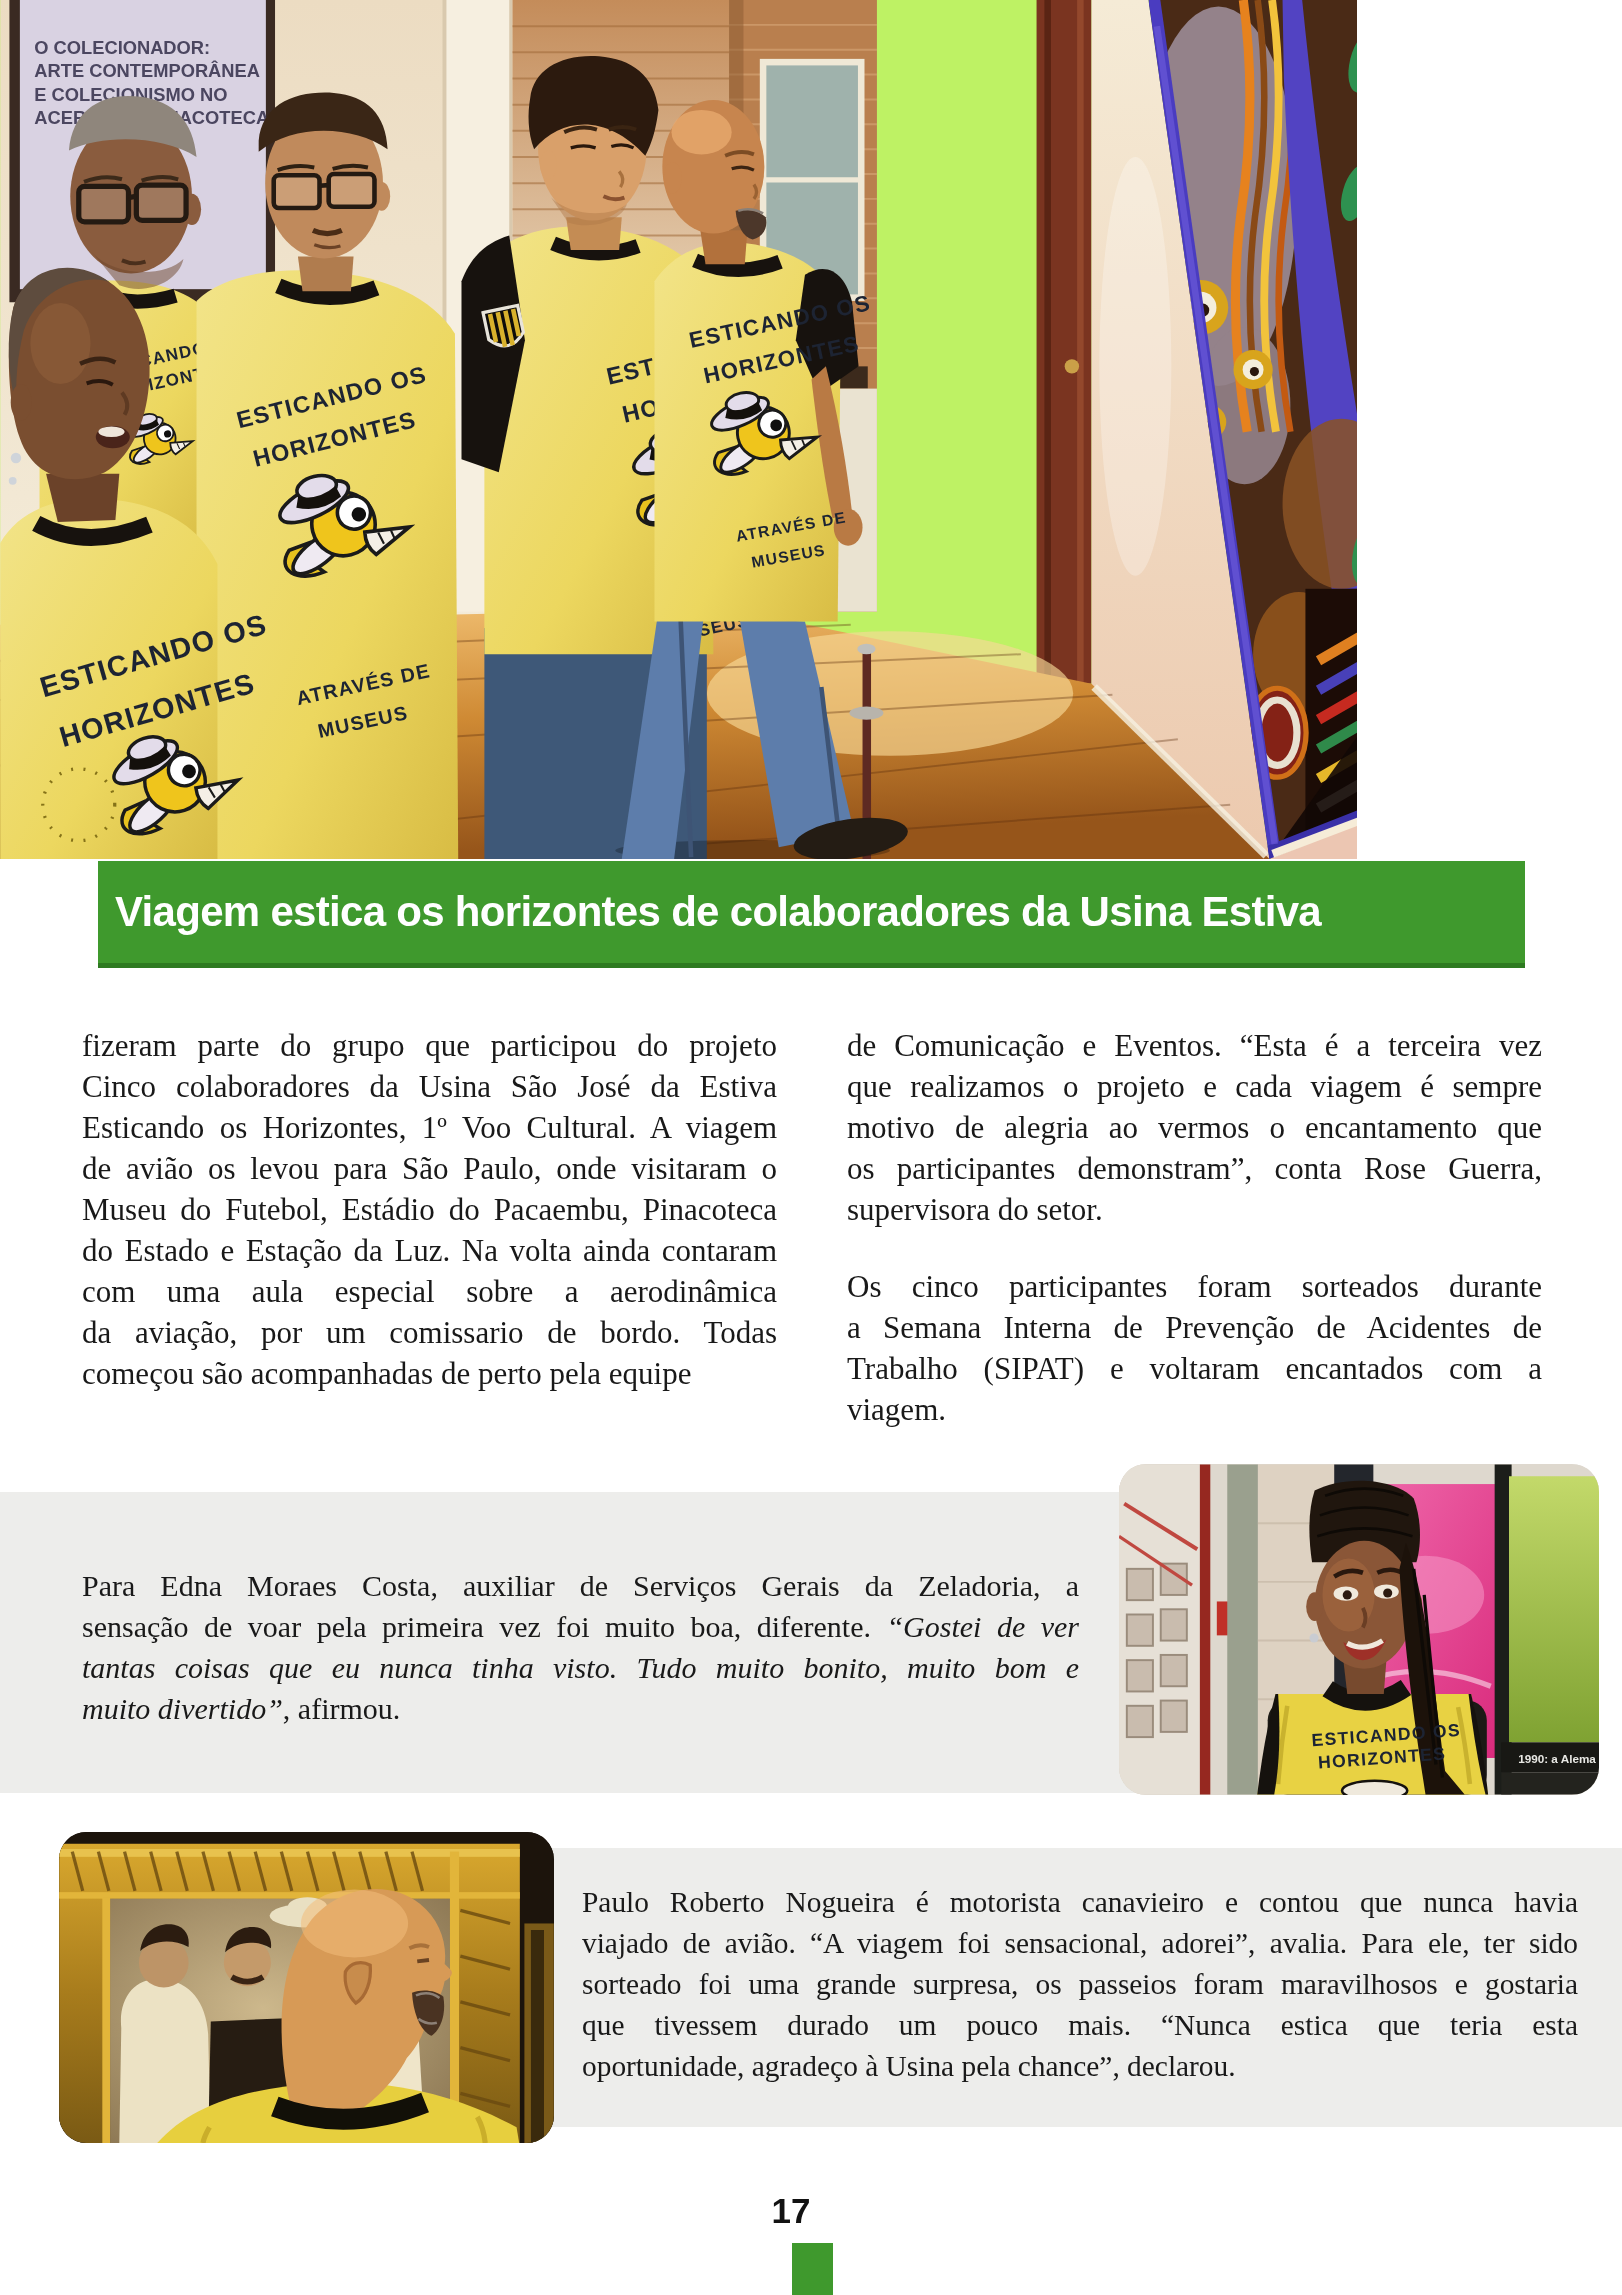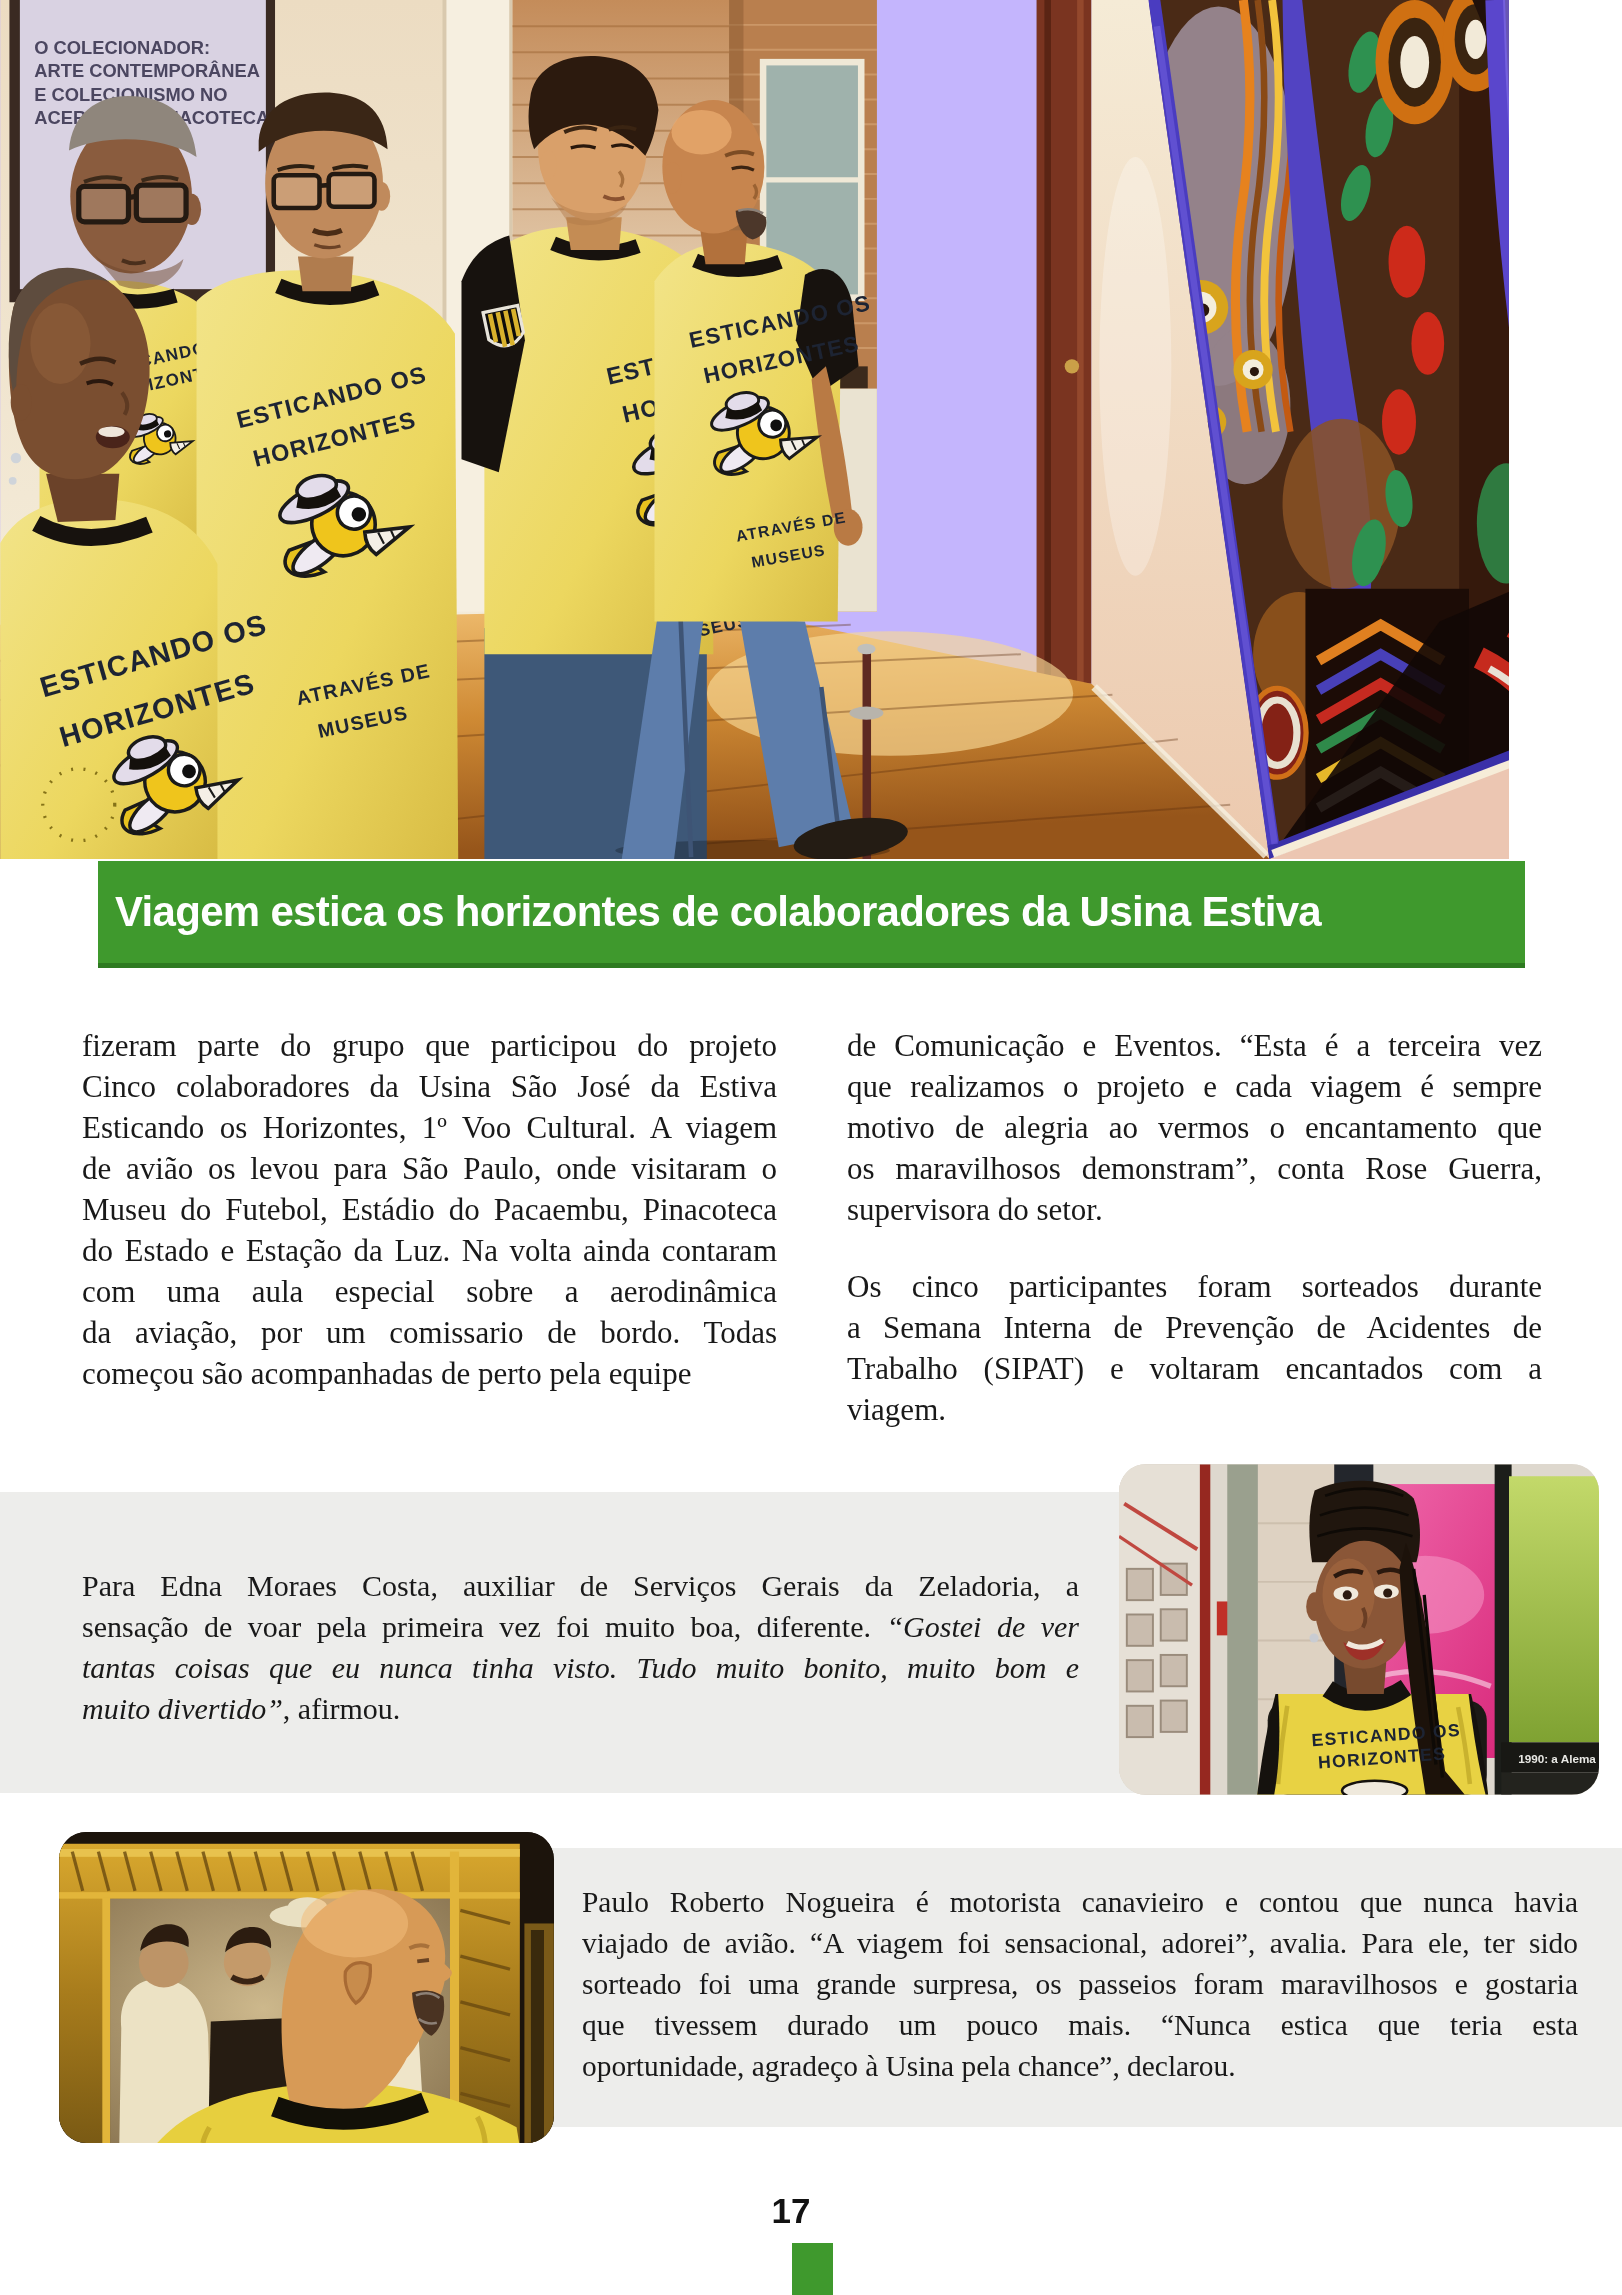--- a/index.html
+++ b/index.html
@@ -1,20 +1,20 @@
 <!DOCTYPE html>
 <html style="font-size:10.5px"><head>
 <meta charset="utf-8">
 <style>
   html,body{margin:0;padding:0;background:#ffffff;}
   .page{position:relative;width:1623px;height:2295px;background:#ffffff;overflow:hidden;
         font-family:"Liberation Serif",serif;color:#191919;}
   .abs{position:absolute;}
   
-  .photo-main{left:0;top:0;width:1509px;height:859px;overflow:hidden;background:#c4b5fd;}
+  .photo-main{left:0;top:0;width:1357px;height:859px;overflow:hidden;background:#bef264;}
   .photo-main svg{display:block;}
   
   .banner{left:98px;top:861px;width:1427px;height:107px;background:#3f992d;
           border-bottom:5.2px solid #2e7a21;box-sizing:border-box;display:flex;align-items:center;
           padding-left:17px;}
   .banner span{font-family:"Liberation Sans",sans-serif;font-weight:bold;font-size:42px;
                color:#ffffff;letter-spacing:-0.7px;}
   
   .col{font-size:31px;line-height:41px;}
   .col .line{text-align:justify;text-align-last:justify;}
@@ -414,21 +414,21 @@
       <div class="line"><span>do Estado e Estação da Luz. Na volta ainda contaram</span></div>
       <div class="line"><span>com uma aula especial sobre a aerodinâmica</span></div>
       <div class="line"><span>da aviação, por um comissario de bordo. Todas</span></div>
       <div class="line last"><span>começou são acompanhadas de perto pela equipe</span></div>
     </div>
   <div class="abs col col2">
     <div class="textblock">
         <div class="line"><span>de Comunicação e Eventos. “Esta é a terceira vez</span></div>
         <div class="line"><span>que realizamos o projeto e cada viagem é sempre</span></div>
         <div class="line"><span>motivo de alegria ao vermos o encantamento que</span></div>
-        <div class="line"><span>os maravilhosos demonstram”, conta Rose Guerra,</span></div>
+        <div class="line"><span>os participantes demonstram”, conta Rose Guerra,</span></div>
         <div class="line last"><span>supervisora do setor.</span></div>
       </div>
     <div class="textblock para2">
         <div class="line"><span>Os cinco participantes foram sorteados durante</span></div>
         <div class="line"><span>a Semana Interna de Prevenção de Acidentes de</span></div>
         <div class="line"><span>Trabalho (SIPAT) e voltaram encantados com a</span></div>
         <div class="line last"><span>viagem.</span></div>
       </div>
   </div>
 

